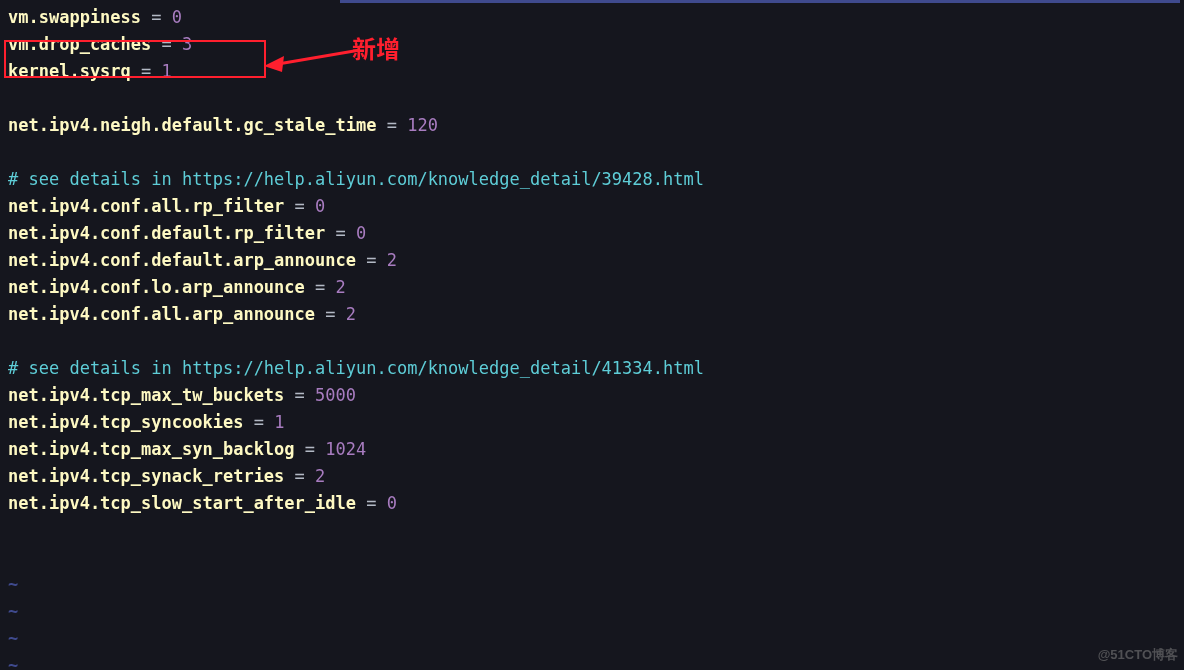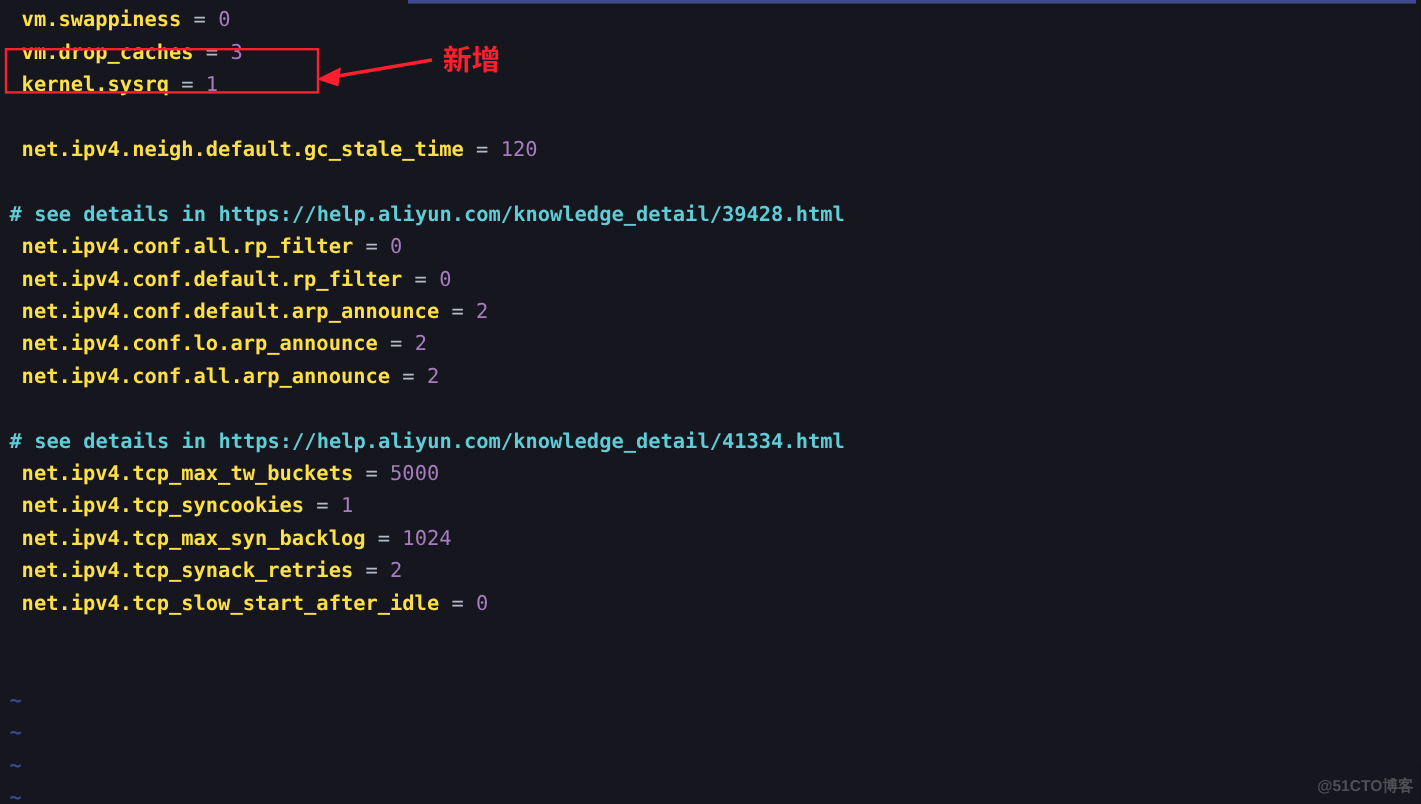--- a/index.html
+++ b/index.html
@@ -14,24 +14,24 @@
     font-weight: bold;
     color: #5ecdd7;
     overflow: hidden;
     position: relative;
   }
   .terminal {
     position: relative;
     padding: 4px 8px 0 8px;
     white-space: pre;
   }
-  .k   { color: #fde047; margin-left: 10px; }               
+  .k   { color: #fef9c3; }               
   .op  { color: #b3b9c5; font-weight: normal; }
   .num { color: #a87cc0; font-weight: normal; }
-  .cmt { color: #5ecdd7; font-weight: bold; }
+  .cmt { color: #5ecdd7; font-weight: normal; }
   .tilde { color: #3f4a8e; }
   .highlight-box {
     position: absolute;
     border: 2px solid #ff1f2e;
     background: transparent;
     pointer-events: none;
   }
   .anno-label {
     position: absolute;
     color: #ff1f2e;
@@ -68,15 +68,15 @@
 <div class="terminal" id="terminal"><div><span class="k">vm.swappiness</span><span class="op"> = </span><span class="num">0</span></div><div><span class="k">vm.drop_caches</span><span class="op"> = </span><span class="num">3</span></div><div><span class="k">kernel.sysrq</span><span class="op"> = </span><span class="num">1</span></div><div>&nbsp;</div><div><span class="k">net.ipv4.neigh.default.gc_stale_time</span><span class="op"> = </span><span class="num">120</span></div><div>&nbsp;</div><div><span class="cmt"># see details in https://help.aliyun.com/knowledge_detail/39428.html</span></div><div><span class="k">net.ipv4.conf.all.rp_filter</span><span class="op"> = </span><span class="num">0</span></div><div><span class="k">net.ipv4.conf.default.rp_filter</span><span class="op"> = </span><span class="num">0</span></div><div><span class="k">net.ipv4.conf.default.arp_announce</span><span class="op"> = </span><span class="num">2</span></div><div><span class="k">net.ipv4.conf.lo.arp_announce</span><span class="op"> = </span><span class="num">2</span></div><div><span class="k">net.ipv4.conf.all.arp_announce</span><span class="op"> = </span><span class="num">2</span></div><div>&nbsp;</div><div><span class="cmt"># see details in https://help.aliyun.com/knowledge_detail/41334.html</span></div><div><span class="k">net.ipv4.tcp_max_tw_buckets</span><span class="op"> = </span><span class="num">5000</span></div><div><span class="k">net.ipv4.tcp_syncookies</span><span class="op"> = </span><span class="num">1</span></div><div><span class="k">net.ipv4.tcp_max_syn_backlog</span><span class="op"> = </span><span class="num">1024</span></div><div><span class="k">net.ipv4.tcp_synack_retries</span><span class="op"> = </span><span class="num">2</span></div><div><span class="k">net.ipv4.tcp_slow_start_after_idle</span><span class="op"> = </span><span class="num">0</span></div><div>&nbsp;</div><div>&nbsp;</div><div><span class="tilde">~</span></div><div><span class="tilde">~</span></div><div><span class="tilde">~</span></div><div><span class="tilde">~</span></div></div>
 
 <div class="highlight-box" style="left:4px; top:40px; width:258px; height:34px;"></div>
 
 <svg class="arrow" style="left:260px; top:40px;" width="110" height="50" viewBox="0 0 110 50">
   <defs></defs>
   <line x1="100" y1="10" x2="18" y2="24" stroke="#ff1f2e" stroke-width="3"></line>
   <polygon points="4,26 24,16 22,32" fill="#ff1f2e"></polygon>
 </svg>
 
-<div class="anno-label" style="left:369px; top:34px;">新增</div>
+<div class="anno-label" style="left:352px; top:34px;">新增</div>
 
 <div class="watermark">@51CTO博客</div>
 
 </body></html>

